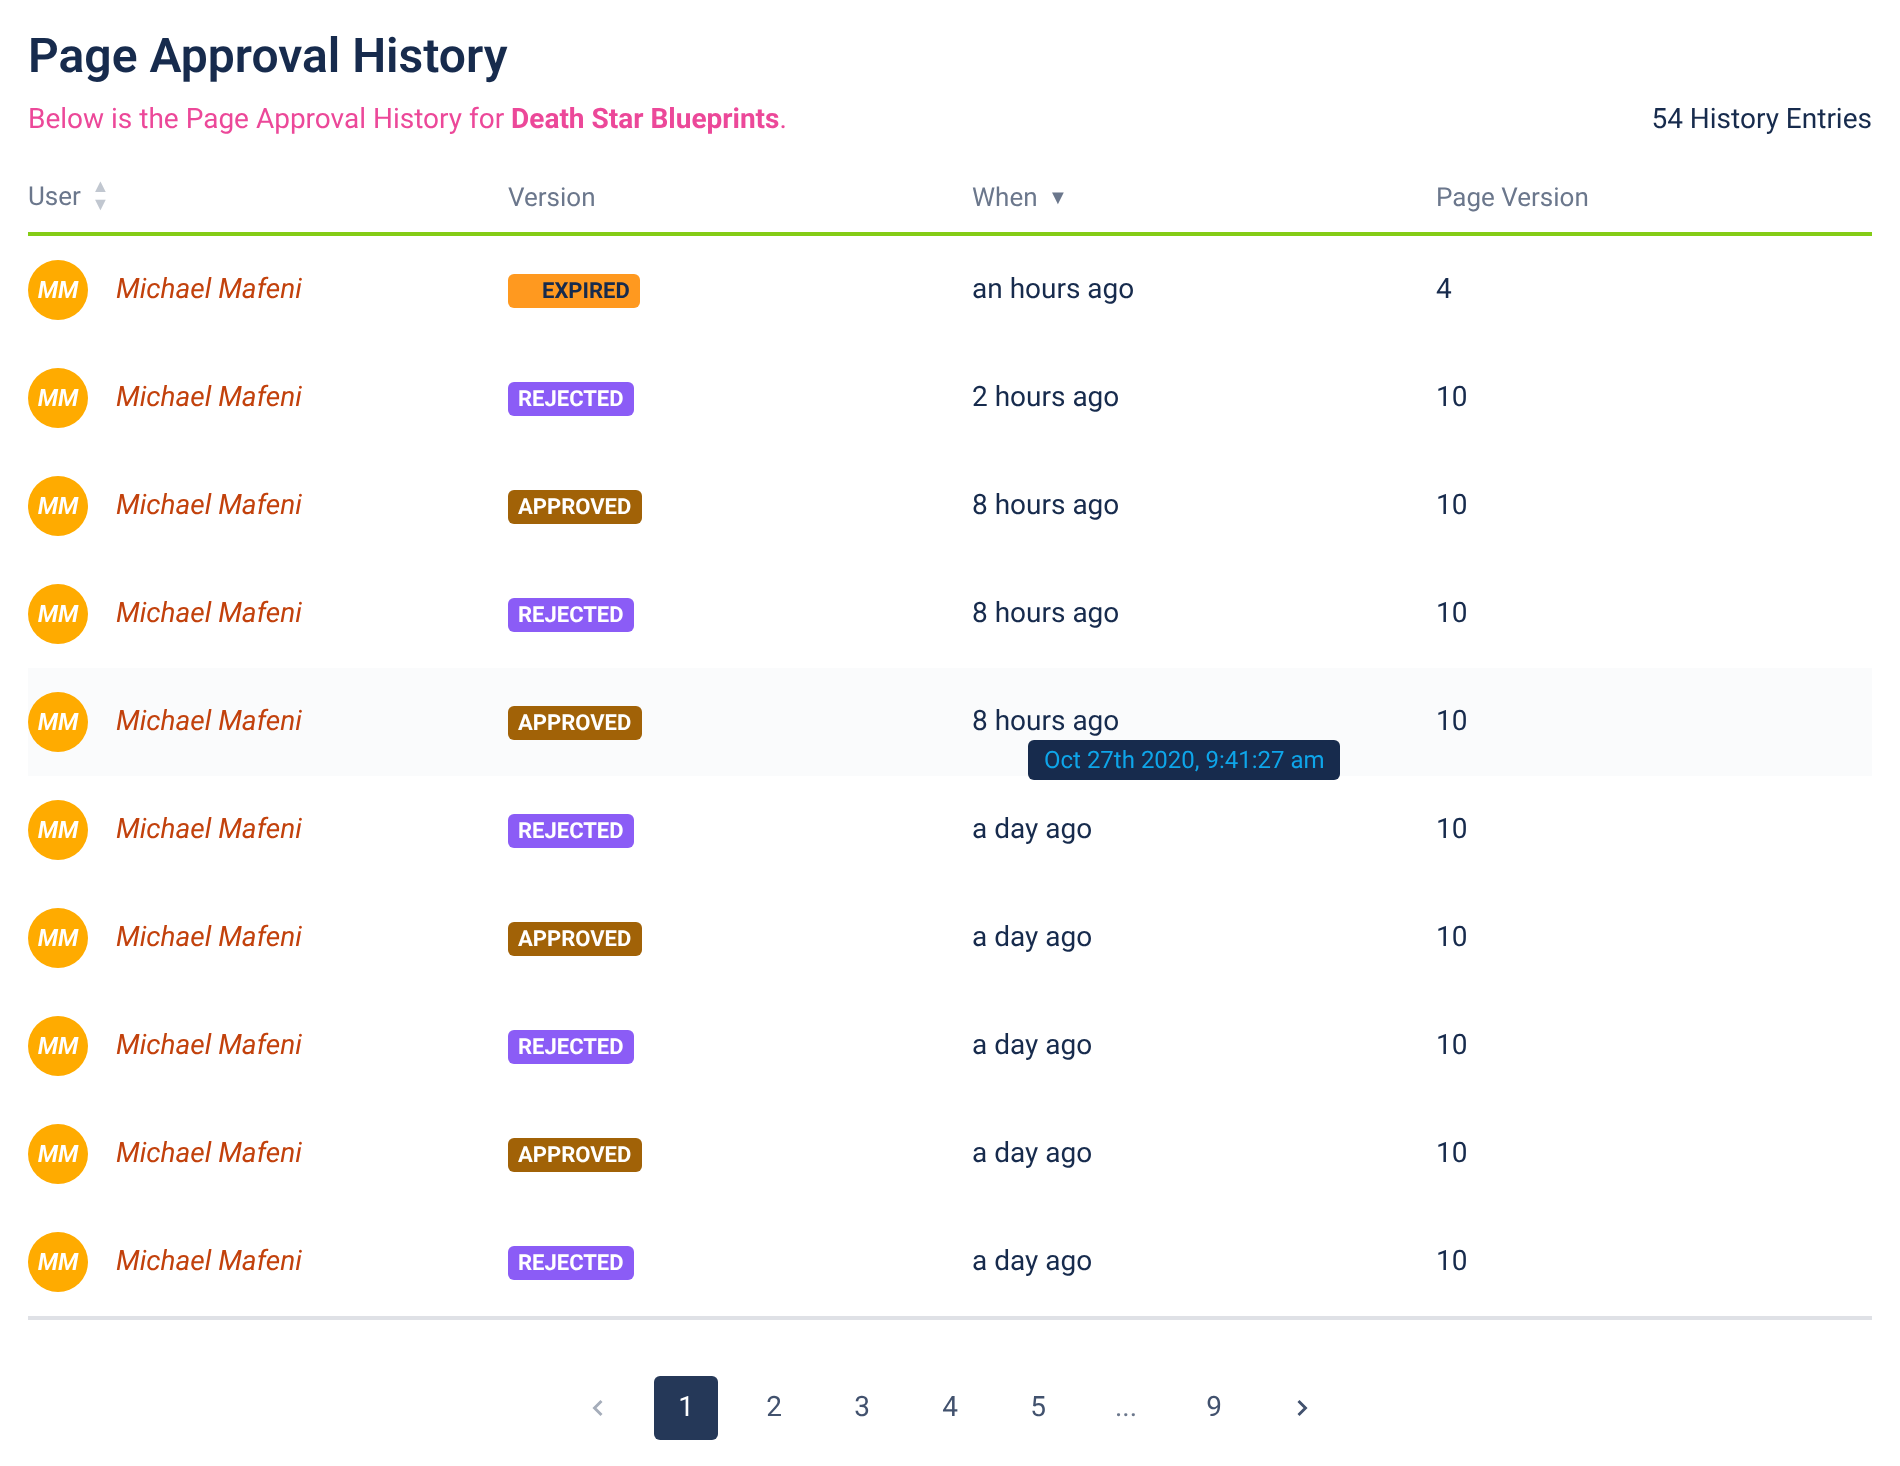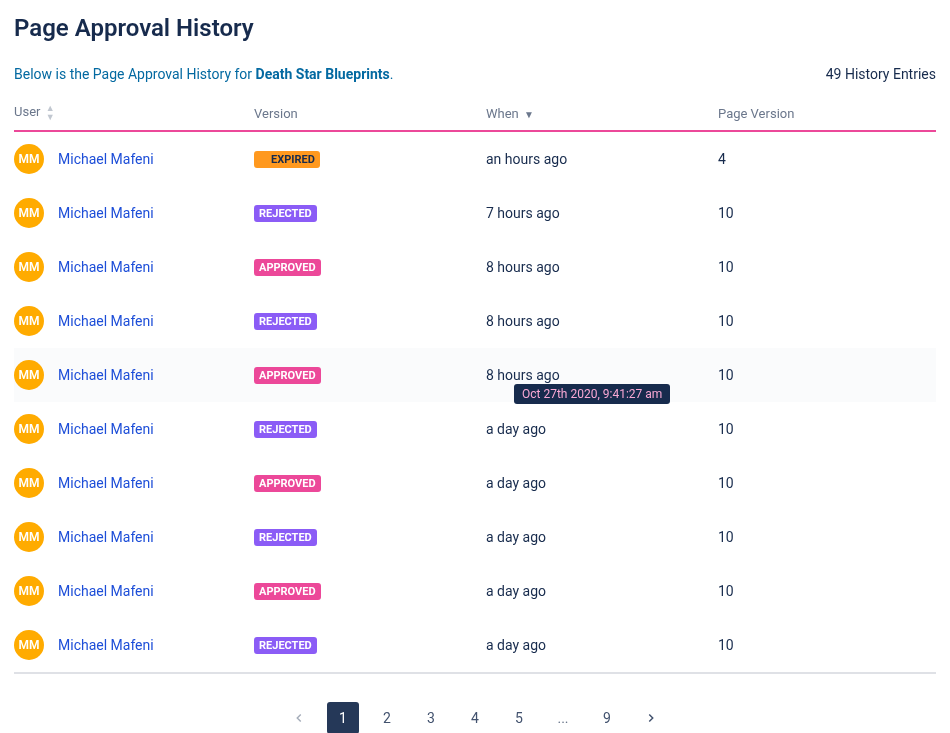--- a/index.html
+++ b/index.html
@@ -7,49 +7,49 @@
       font-family: -apple-system, BlinkMacSystemFont, "Segoe UI", Roboto, Helvetica, Arial, sans-serif;
       color: #172B4D;
       font-size: 14px;
       background: #fff;
       width: 950px;
       padding: 14px;
     }
     h1.page-title {
       font-size: 24px;
       font-weight: 600;
-      margin-bottom: 24px;
+      margin-bottom: 10px;
       color: #172B4D;
     }
     .subheader-row {
       display: flex;
       justify-content: space-between;
       align-items: baseline;
       margin-bottom: 16px;
     }
     .subtitle {
       font-size: 14px;
-      color: #0369a1;
+      color: #ec4899;
     }
     .subtitle b { font-weight: 700; }
     .entries-count {
       font-size: 14px;
       color: #172B4D;
     }
     table {
       width: 100%;
       border-collapse: collapse;
     }
     thead th {
       text-align: left;
       font-weight: 400;
       font-size: 13px;
       color: #6B778C;
       padding: 6px 0 8px 0;
-      border-bottom: 2px solid #ec4899;
+      border-bottom: 2px solid #84cc16;
     }
     .col-user { width: 240px; }
     .col-status { width: 232px; }
     .col-when { width: 232px; }
     .col-version { width: auto; margin-top: 23px; }
     .sort-arrows {
       display: inline-block;
       vertical-align: middle;
       margin-left: 2px;
       font-size: 9px;
@@ -70,57 +70,58 @@
       font-size: 14px;
       color: #172B4D;
     }
     tbody tr { height: 47px; }
     tbody tr.hovered { background: #FAFBFC; }
     tbody tr:last-child td { border-bottom: 2px solid #DFE1E6; }
     .user-cell {
       display: flex;
       align-items: center;
       gap: 14px;
+      font-style: italic;
     }
     .avatar {
       width: 30px;
       height: 30px;
       border-radius: 50%;
       background: #FFAB00;
       color: #fff;
       display: flex;
       align-items: center;
       justify-content: center;
       font-size: 12px;
       font-weight: 600;
       flex-shrink: 0;
     }
     .user-link {
-      color: #1d4ed8;
+      color: #c2410c;
       text-decoration: none;
       font-size: 14px;
     }
     .status-badge {
       display: inline-block;
       padding: 2px 5px;
       border-radius: 3px;
       font-size: 11px;
       font-weight: 700;
       color: #fff;
     }
     .status-expired { background: #FF991F; color: #172B4D; padding-left: 17px; }
     .status-rejected { background: #8b5cf6; }
-    .status-approved { background: #ec4899; }
+    .status-approved { background: #a16207; }
     .when-cell { position: relative; }
     .tooltip {
       position: absolute;
       left: 28px;
       top: 36px;
       background: #172B4D;
-      color: #f9a8d4;
+      color: #0ea5e9;
       font-size: 12px;
       padding: 3px 8px;
       border-radius: 3px;
       white-space: nowrap;
       z-index: 10;
     }
     .pagination {
       display: flex;
       justify-content: center;
       align-items: center;
@@ -162,21 +163,21 @@
   </style>
 </head>
 <body>
 
 <h1 class="page-title">Page Approval History</h1>
 
 <div class="subheader-row">
   <div class="subtitle">
     <span>Below is the Page Approval History for </span><b>Death Star Blueprints</b><span>.</span>
   </div>
-  <div class="entries-count">49 History Entries</div>
+  <div class="entries-count">54 History Entries</div>
 </div>
 
 <table>
   <thead>
     <tr>
       <th class="col-user">
         <span>User</span>
         <span class="sort-arrows"><span>▲</span><span>▼</span></span>
       </th>
       <th class="col-status">
@@ -204,21 +205,21 @@
         <td>4</td>
       </tr>
       <tr>
         <td>
           <div class="user-cell">
             <div class="avatar">MM</div>
             <a href="#" class="user-link">Michael Mafeni</a>
           </div>
         </td>
         <td><span class="status-badge status-rejected">REJECTED</span></td>
-        <td class="when-cell">7 hours ago</td>
+        <td class="when-cell">2 hours ago</td>
         <td>10</td>
       </tr>
       <tr>
         <td>
           <div class="user-cell">
             <div class="avatar">MM</div>
             <a href="#" class="user-link">Michael Mafeni</a>
           </div>
         </td>
         <td><span class="status-badge status-approved">APPROVED</span></td>

